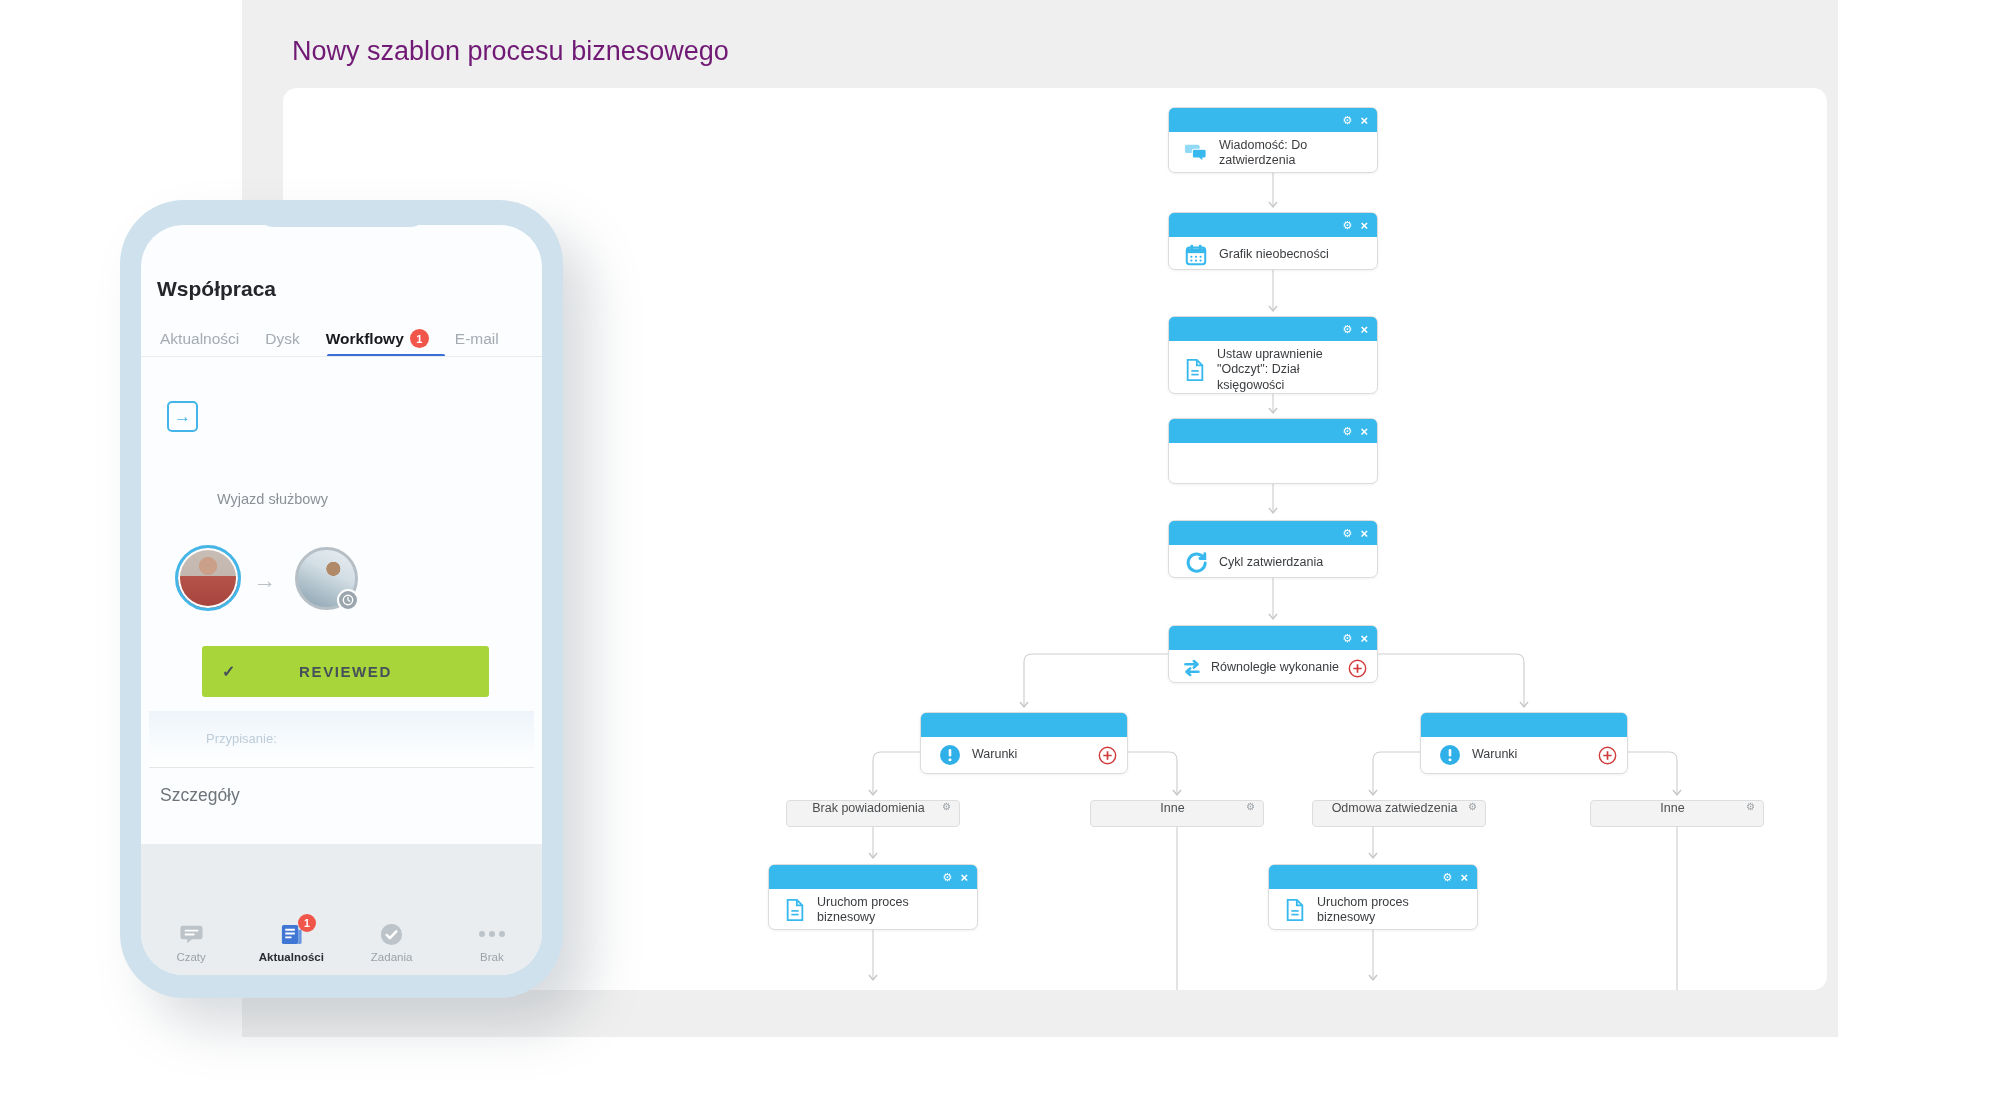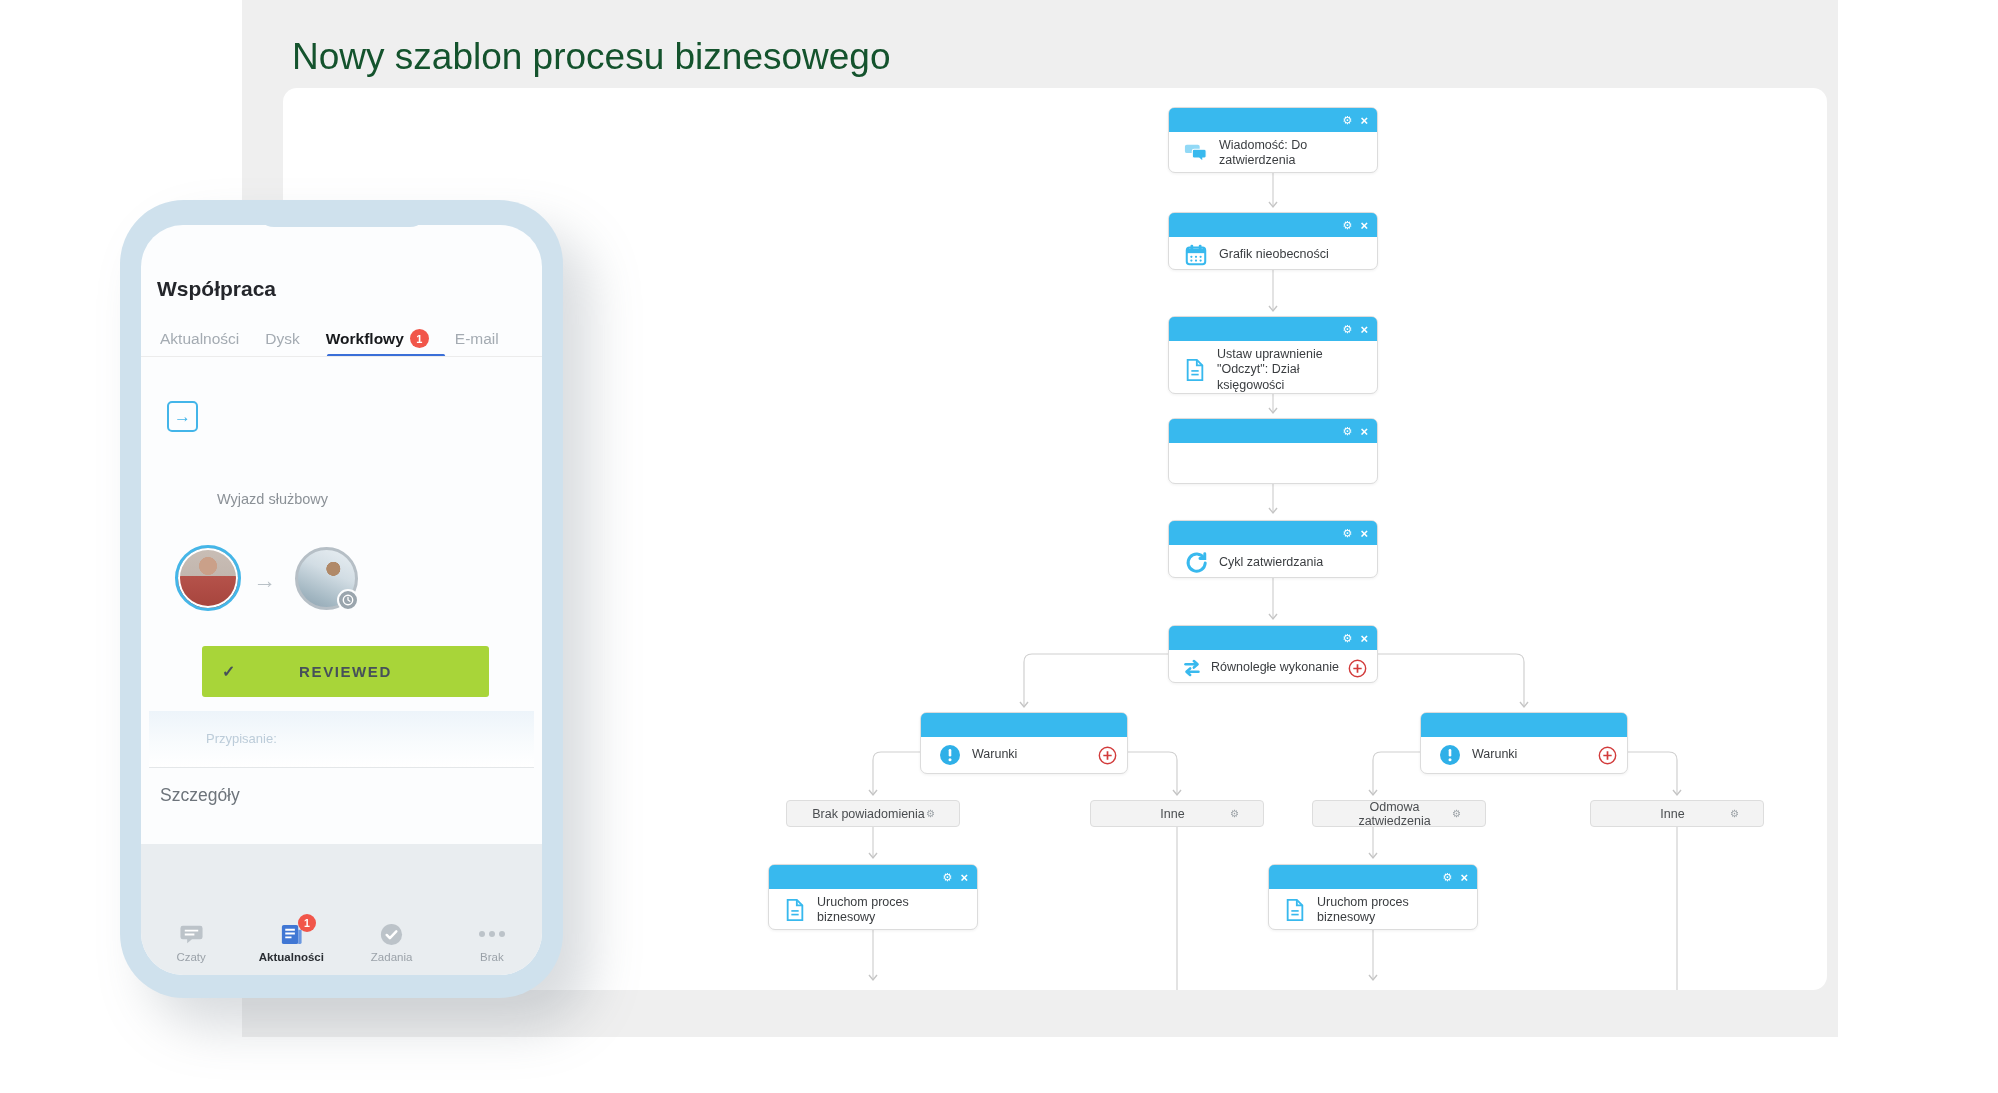--- a/index.html
+++ b/index.html
@@ -1,39 +1,39 @@
 <!DOCTYPE html>
 <html><head>
 <meta charset="utf-8">
 <style>
   * { margin:0; padding:0; box-sizing:border-box; }
   html,body { width:1998px; height:1093px; background:#ffffff; font-family:"Liberation Sans", sans-serif; }
   .stage { position:relative; width:1998px; height:1093px; overflow:hidden; }
 
   .gray-band { position:absolute; left:242px; top:0; width:1596px; height:1037px; background:#efefef; }
-  .page-title { position:absolute; left:292px; top:36px; font-size:37px; font-weight:400; color:#14532d; }
+  .page-title { position:absolute; left:292px; top:36px; font-size:27px; font-weight:400; color:#701a75; }
 
   .canvas { position:absolute; left:283px; top:88px; width:1544px; height:902px; background:#ffffff; border-radius:14px; }
   .connectors { position:absolute; left:0; top:0; width:1544px; height:902px; }
 
   
   .wf-node { position:absolute; width:210px; display:flex; flex-direction:column; background:#fff;
              border:1px solid #dcdcdc; border-radius:7px; box-shadow:0 1px 3px rgba(0,0,0,.06); }
   .wf-head { height:24px; flex:0 0 24px; background:#38b9ee; border-radius:5px 5px 0 0;
              display:flex; justify-content:flex-end; align-items:center; gap:8px; padding:0 9px; color:#fff; }
   .wf-head .hg { font-size:11px; line-height:1; cursor:pointer; }
   .wf-head .hx { font-size:13px; font-weight:700; line-height:1; cursor:pointer; }
   .wf-body { flex:1; display:flex; align-items:center; gap:11px; padding:6px 10px 6px 15px;
              font-size:12.5px; color:#3a3d40; line-height:1.22; }
   .wf-body .lbl { flex:0 1 auto; }
   .wf-ico { flex:0 0 auto; display:flex; }
   .add-circle { margin-left:auto; flex:0 0 auto; display:flex; cursor:pointer; }
 
   .cond-pill { position:absolute; height:27px; width:174px; background:#f3f3f3; border:1px solid #dddddd;
-               border-radius:4px; display:flex; align-items:center; padding:0 24px; font-size:12.5px; color:#4a4d50; }
+               border-radius:4px; display:flex; align-items:flex-start; padding:0 8px; font-size:12.5px; color:#4a4d50; }
   .cond-pill .ct { flex:1; text-align:center; }
   .cond-pill .cg { color:#9aa0a5; font-size:10px; }
 
   
   .phone { position:absolute; left:120px; top:200px; width:443px; height:798px; background:#cfe1ed;
            border-radius:64px; box-shadow:28px 30px 50px rgba(120,130,140,.28); }
   .screen { position:absolute; left:21px; top:25px; width:401px; height:750px; background:#fcfdfe;
             border-radius:42px; overflow:hidden; }
   .notch { position:absolute; left:50%; top:0; transform:translateX(-50%); width:172px; height:27px;
            background:#cfe1ed; border-radius:0 0 18px 18px; z-index:6; }

